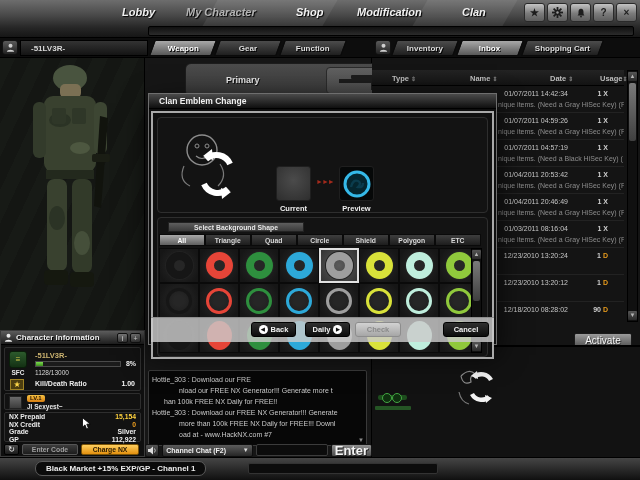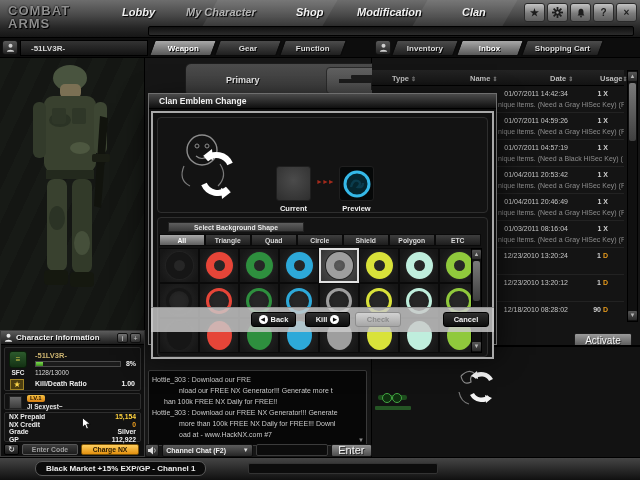--- a/index.html
+++ b/index.html
@@ -57,21 +57,21 @@
   .chat-line{font-size:7px;line-height:11px;color:#c9c9c9;white-space:nowrap}
   #chat-scroll{position:absolute;right:2px;bottom:2px;color:#8a8a8a;font-size:6px;cursor:pointer}
   #chat-bar{position:absolute;left:0px;top:384px;width:227px;height:16px;display:flex;align-items:center;gap:3px}
   #spk-btn{width:15px;height:13px;background:linear-gradient(#555,#222);border:1px solid #111;border-radius:2px;
     display:flex;align-items:center;justify-content:center;cursor:pointer}
   #channel-dd{width:96px;height:13px;background:linear-gradient(#5c5c5c,#262626);border:1px solid #0d0d0d;border-radius:2px;
     color:#efefef;font-weight:bold;font-size:7px;display:flex;align-items:center;padding:0 3px;cursor:pointer}
   #channel-dd .dd-arrow{margin-left:auto;color:#ddd;font-size:6px}
   #chat-input{width:72px;height:12px;background:#0c0c0c;border:1px solid #3c3c3c;border-radius:2px;color:#ddd;font-size:7px;padding:0 2px}
   #chat-enter{width:44px;height:13px;background:linear-gradient(#8f8f8f,#4d4d4d);border:1px solid #141414;border-radius:2px;
-    color:#f4f4f4;font-weight:normal;font-size:11px;text-shadow:1px 1px 0 #222;display:flex;align-items:center;justify-content:center;cursor:pointer}
+    color:#f4f4f4;font-weight:bold;font-size:13px;text-shadow:1px 1px 0 #222;display:flex;align-items:center;justify-content:center;cursor:pointer}
 
   
   #right-panel{position:absolute;left:372px;top:58px;width:268px;height:399px;background:#141414}
   #cols{position:absolute;left:0;top:12px;width:252px;height:16px;background:linear-gradient(#232323,#131313);border-bottom:1px solid #000}
   .col{position:absolute;top:4px;font-size:7.5px;font-weight:bold;color:#bdbdbd;cursor:pointer}
   .col .sort{color:#7a7a7a;font-size:6px}
   #col-type{left:20px} #col-name{left:98px} #col-date{left:178px} #col-usage{left:228px}
   #list-viewport{position:absolute;left:0;top:28px;width:252px;height:236px;overflow:hidden}
   .inbox-row{position:relative;height:27px;border-bottom:1px solid #222;cursor:pointer}
   .r-date{position:absolute;top:4px;right:56px;font-size:7px;color:#c6c6c6}
@@ -163,41 +163,37 @@
   .shape-tab.active{background:linear-gradient(#a9a9a9,#5f5f5f);color:#fff}
   #swatch-grid{position:absolute;left:1px;top:30px;width:322px;display:grid;grid-template-columns:repeat(8,40px)}
   .swatch-cell{width:40px;height:35px;background:radial-gradient(circle,#262626 20%,#161616 85%);
     border:1px solid #0a0a0a;display:flex;align-items:center;justify-content:center;cursor:pointer}
   .swatch-cell.selected{border:2px solid #e0e0e0;background:radial-gradient(circle,#5c5c5c,#333)}
   .sw{--c:#fff}
   .sw-thick{width:27px;height:27px;border-radius:50%;border:8px solid var(--c);box-shadow:0 0 0 1px #222}
   .sw-thin{width:26px;height:26px;border-radius:50%;border:3px solid var(--c);box-shadow:0 0 0 1px #1d1d1d}
   .sw-fill{width:25px;height:29px;border-radius:50%;background:var(--c);box-shadow:0 0 0 1px #1d1d1d}
   #grid-sbar{right:5px;top:30px;height:105px}
-  #modal-footer{position:absolute;left:2px;bottom:12px;width:343px;height:25px;background:rgba(203,203,203,.82);border-top:1px solid #8e8e8e}
+  #modal-footer{position:absolute;left:2px;bottom:2px;width:343px;height:25px;background:rgba(203,203,203,.82);border-top:1px solid #8e8e8e}
   .mbtn{position:absolute;top:4px;height:15px;border-radius:3px;display:flex;align-items:center;justify-content:center;gap:3px;
     font-size:7.5px;font-weight:bold;cursor:pointer}
   .mbtn.dark{background:linear-gradient(#2f2f2f,#0d0d0d);border:1px solid #000;color:#f2f2f2}
   .mbtn .circ{width:9px;height:9px;border-radius:50%;background:#fff;color:#111;font-size:5px;line-height:9px;text-align:center}
   #btn-back{left:100px;width:45px} #btn-next{left:154px;width:45px}
   #btn-check{left:204px;width:46px;background:linear-gradient(#d2d2d2,#a6a6a6);border:1px solid #8d8d8d;color:#8a8a8a;cursor:default}
   #btn-cancel{left:292px;width:46px}
 </style>
 </head>
 <body>
 
 <div id="screen">
 
   <div id="topnav">
     <div class="deco" style="left:210px;width:120px"></div>
     <div class="deco" style="left:420px;width:90px"></div>
-    <div id="logo">
-      <div>COMBAT</div>
-      <div>ARMS</div>
-    </div>
     <div id="nav-items">
         <div class="nav-item">Lobby</div>
         <div class="nav-item">My Character</div>
         <div class="nav-item">Shop</div>
         <div class="nav-item">Modification</div>
         <div class="nav-item">Clan</div>
       </div>
     <div id="navsub"></div>
     <div id="winbtns">
       <div class="winbtn">★</div>
@@ -603,21 +599,21 @@
           <div class="sb-arrow" style="bottom:1px">▼</div>
         </div>
       </div>
     </div>
     <div id="modal-footer">
       <div id="btn-back" class="mbtn dark">
           <span class="circ">◀</span>
           <span>Back</span>
         </div>
       <div id="btn-next" class="mbtn dark">
-          <span>Kill</span>
+          <span>Daily</span>
           <span class="circ">▶</span>
         </div>
       <div id="btn-check" class="mbtn">
           <span>Check</span>
         </div>
       <div id="btn-cancel" class="mbtn dark">
           <span>Cancel</span>
         </div>
     </div>
   </div>

